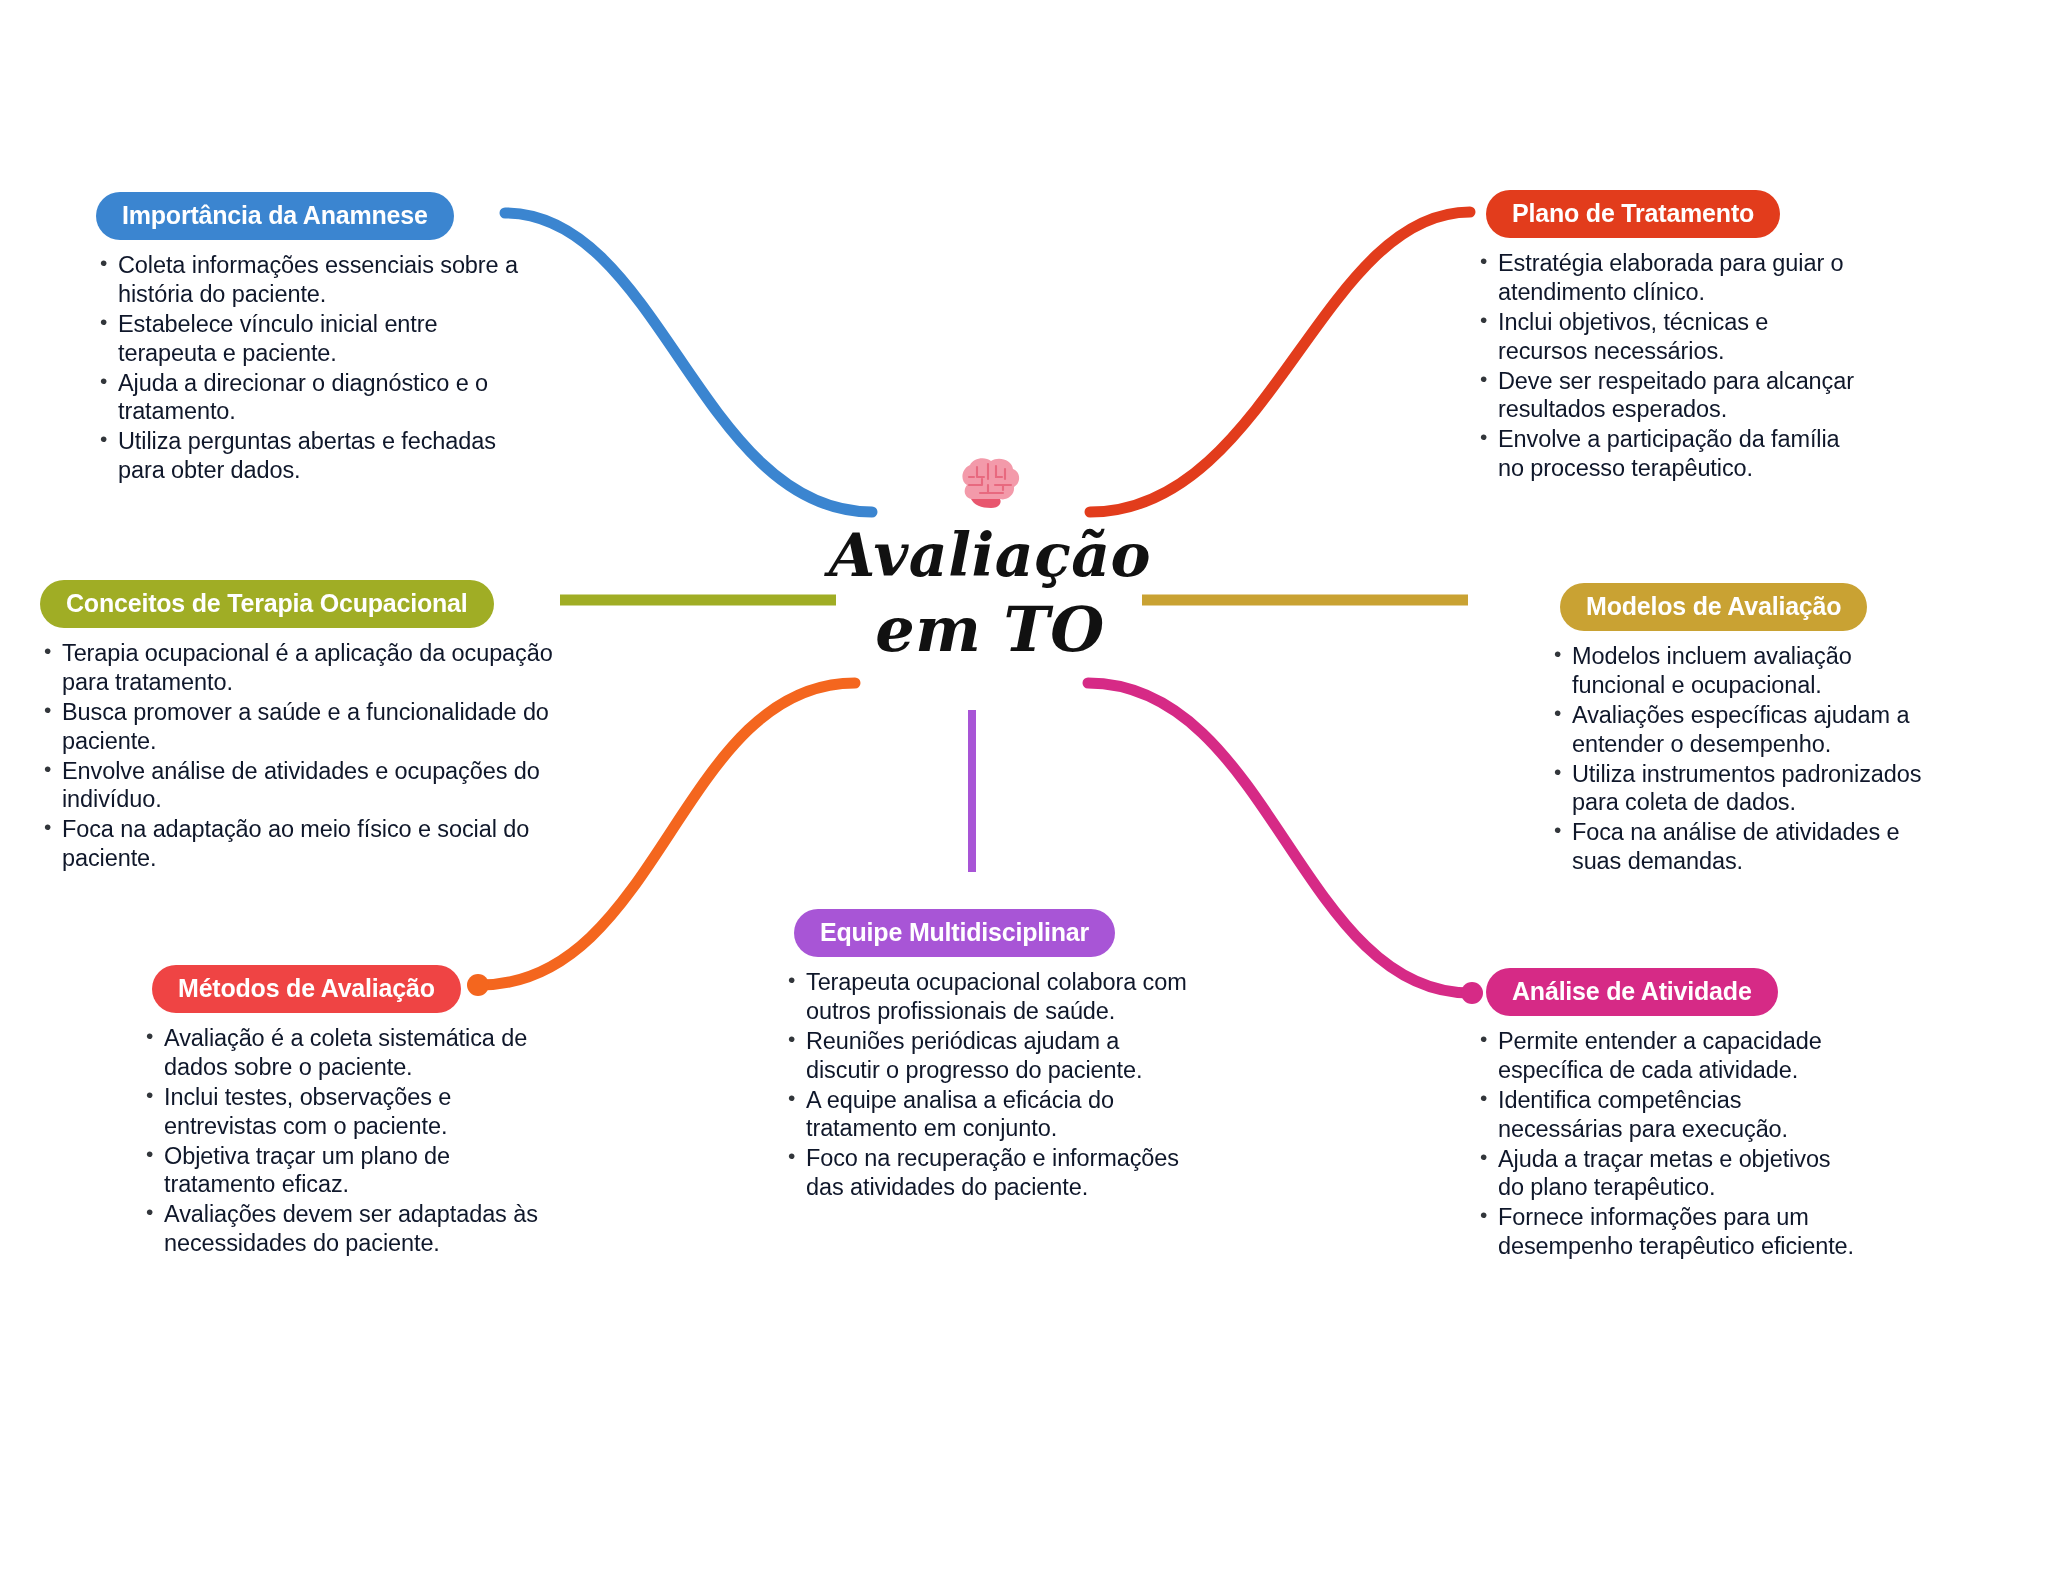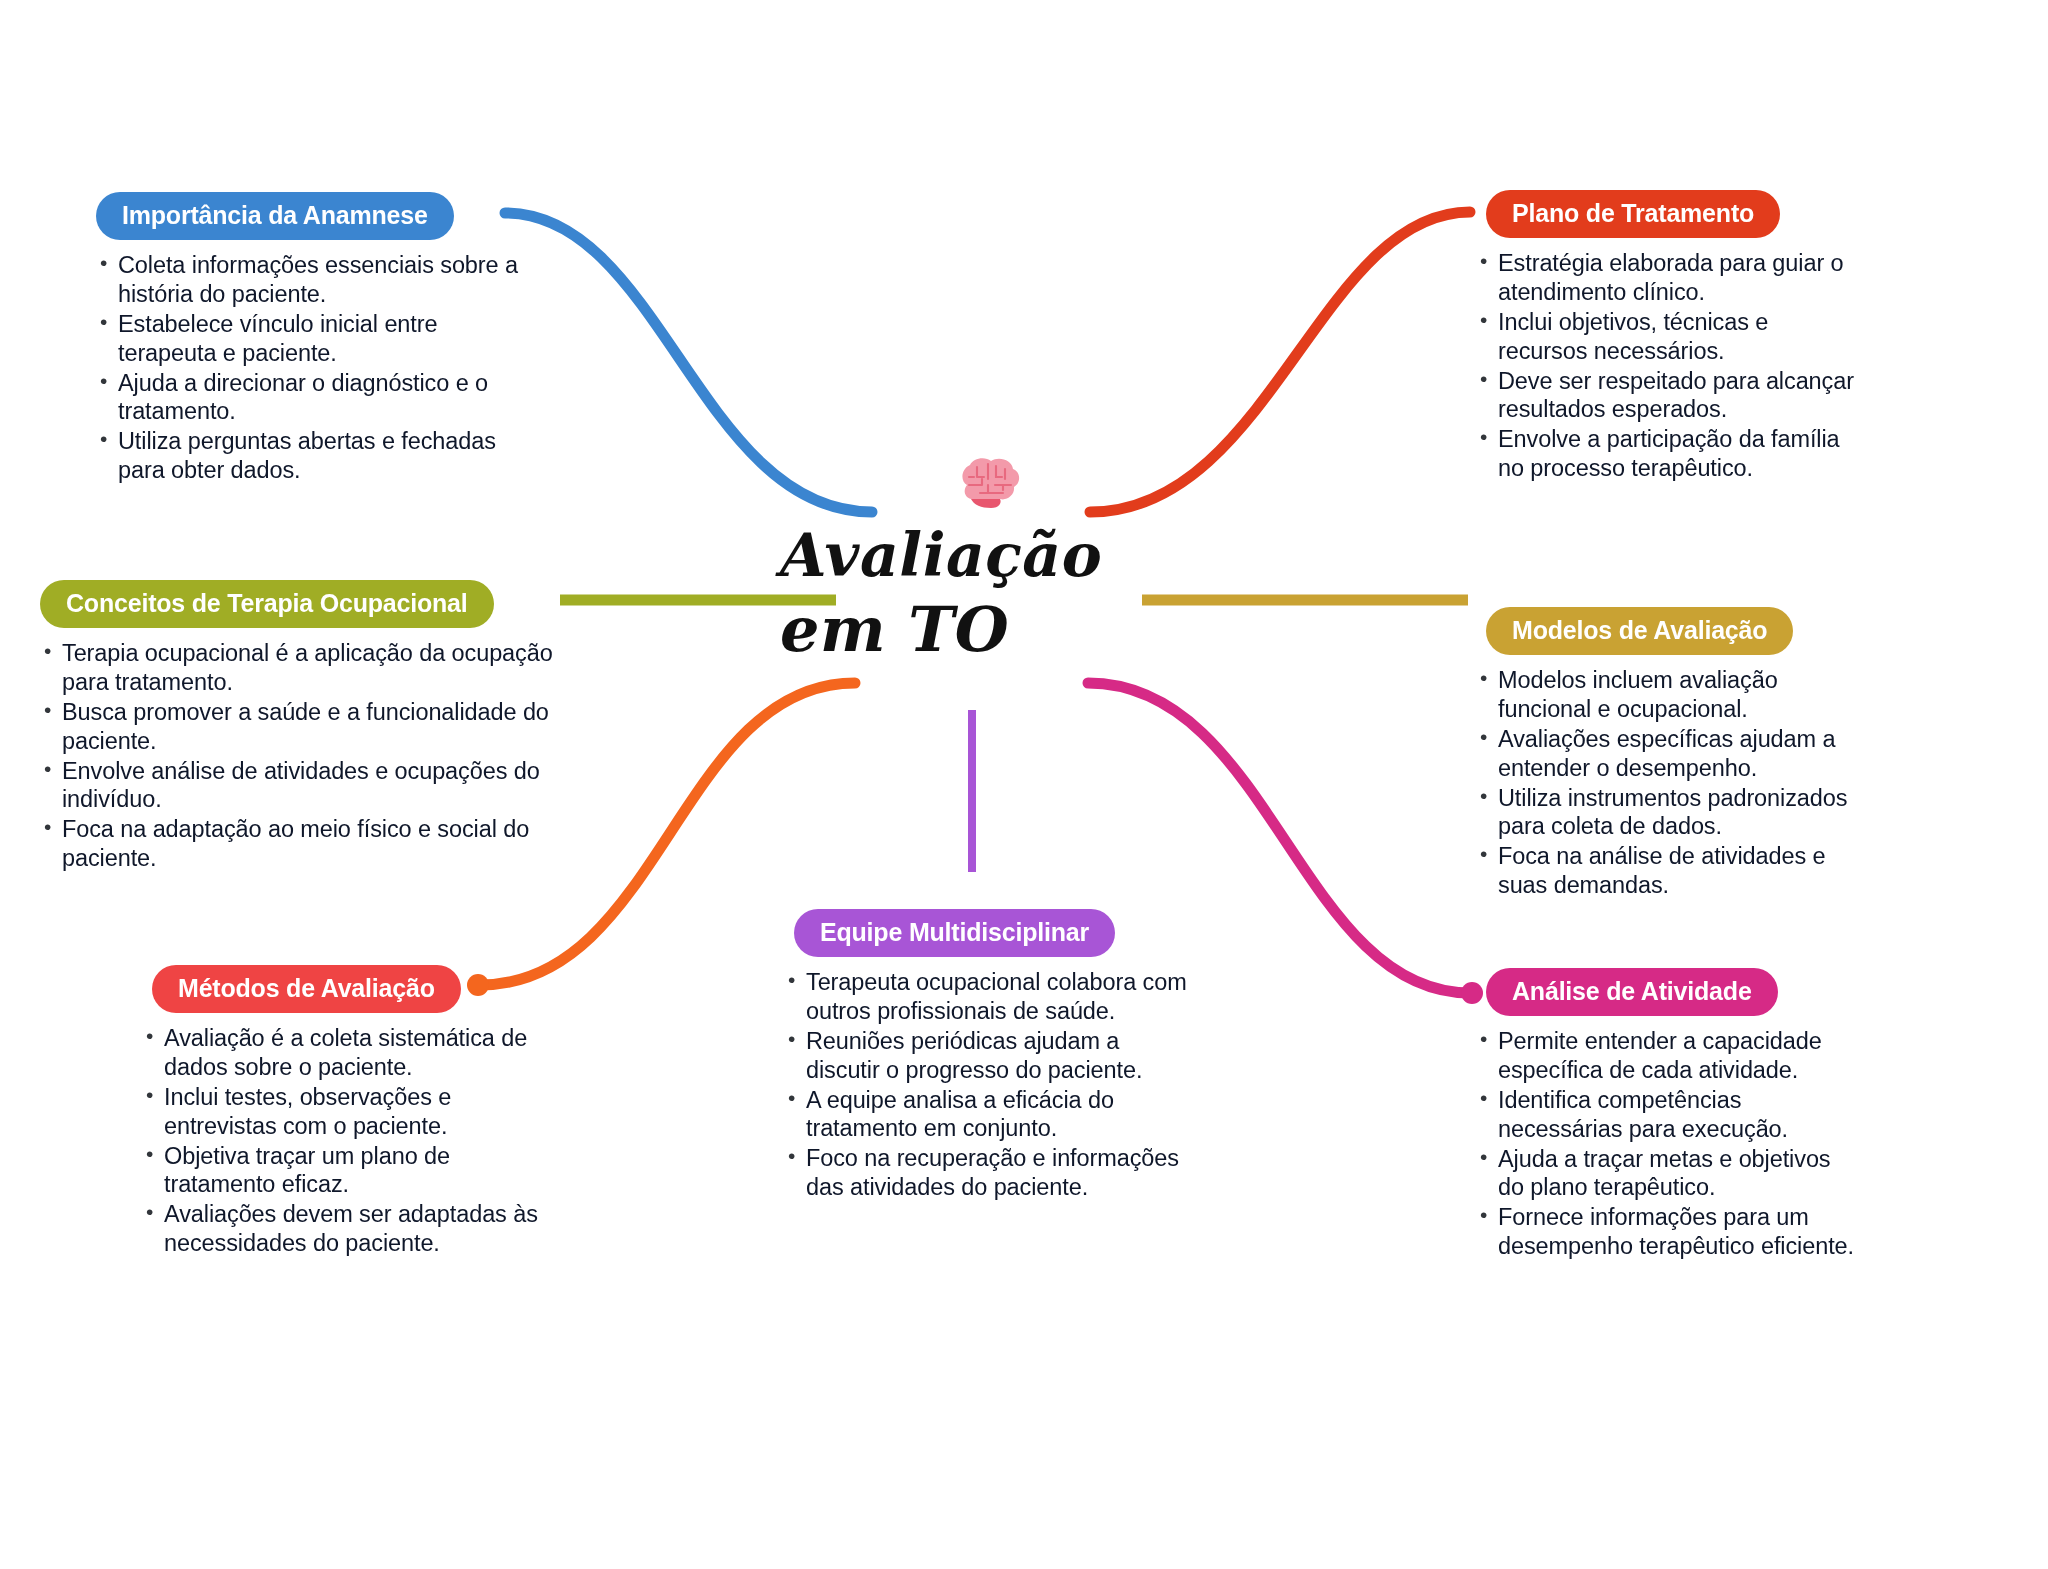--- a/index.html
+++ b/index.html
@@ -25,21 +25,21 @@
     pointer-events: none;
   }
 
   
   .center-node {
     position: absolute;
     left: 780px;
     top: 455px;
     width: 420px;
     height: 250px;
-    text-align: left;
+    text-align: center;
   }
   .brain-icon {
     display: block;
     margin: 0 auto 6px auto;
     width: 70px;
     height: 58px;
   }
   .center-title {
     font-family: "DejaVu Serif", "Liberation Serif", serif;
     font-style: italic;
@@ -91,21 +91,21 @@
     top: -1px;
     font-size: 21px;
     color: #32363b;
   }
 
   
   #branch-anamnese          { left: 96px;  top: 192px; width: 430px; }
   #branch-conceitos         { left: 40px;  top: 580px; width: 560px; }
   #branch-metodos           { left: 128px; top: 965px; width: 430px; }
   #branch-plano             { left: 1462px; top: 190px; width: 400px; }
-  #branch-modelos           { left: 1462px; top: 583px; width: 400px; margin-top: 24px; }
+  #branch-modelos           { left: 1536px; top: 583px; width: 400px; }
   #branch-analise           { left: 1462px; top: 968px; width: 400px; }
   #branch-equipe            { left: 770px;  top: 862px; width: 420px; margin-top: 47px; }
 
   #branch-equipe .pill,
   #branch-metodos .pill,
   #branch-plano .pill,
   #branch-modelos .pill,
   #branch-analise .pill { margin-left: 24px; }
   #branch-equipe ul.points,
   #branch-metodos ul.points,

